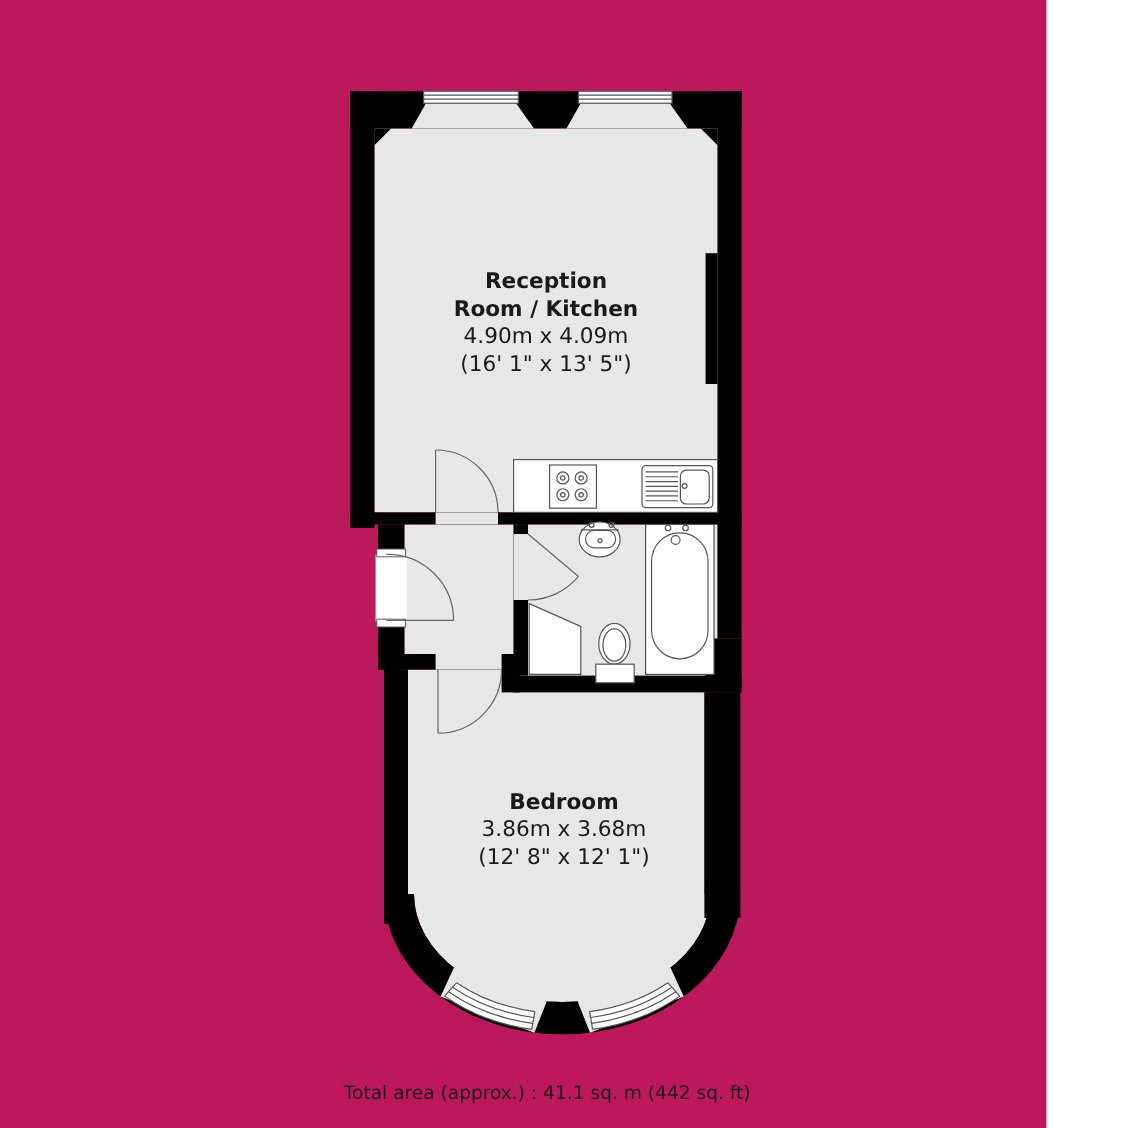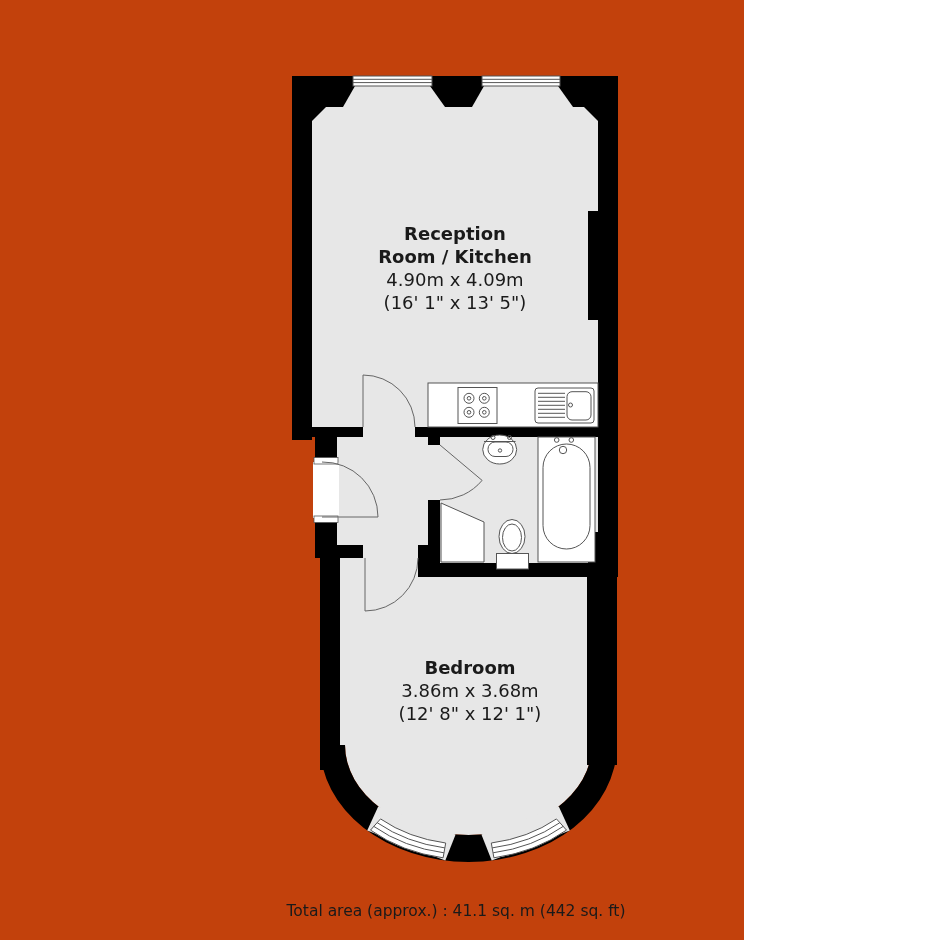--- a/index.html
+++ b/index.html
@@ -1,16 +1,16 @@
 <!DOCTYPE html>
 <html><head>
 <meta charset="utf-8">
 <style>
   html,body{margin:0;padding:0;background:#ffffff;}
-  .page{width:744px;height:940px;position:relative;background:#c2410c;overflow:hidden;}
+  .page{width:872px;height:940px;position:relative;background:#be185d;overflow:hidden;}
   svg{display:block;}
   svg text{
     font-family:"DejaVu Sans","Liberation Sans",sans-serif;
     fill:#1a1a1a;
     text-anchor:middle;
   }
   .room-name{font-size:18px;font-weight:bold;}
   .room-dims{font-size:18px;font-weight:normal;}
   .footer-text{font-size:15.5px;font-weight:normal;}
   .wall{fill:#000000;stroke:none;}

